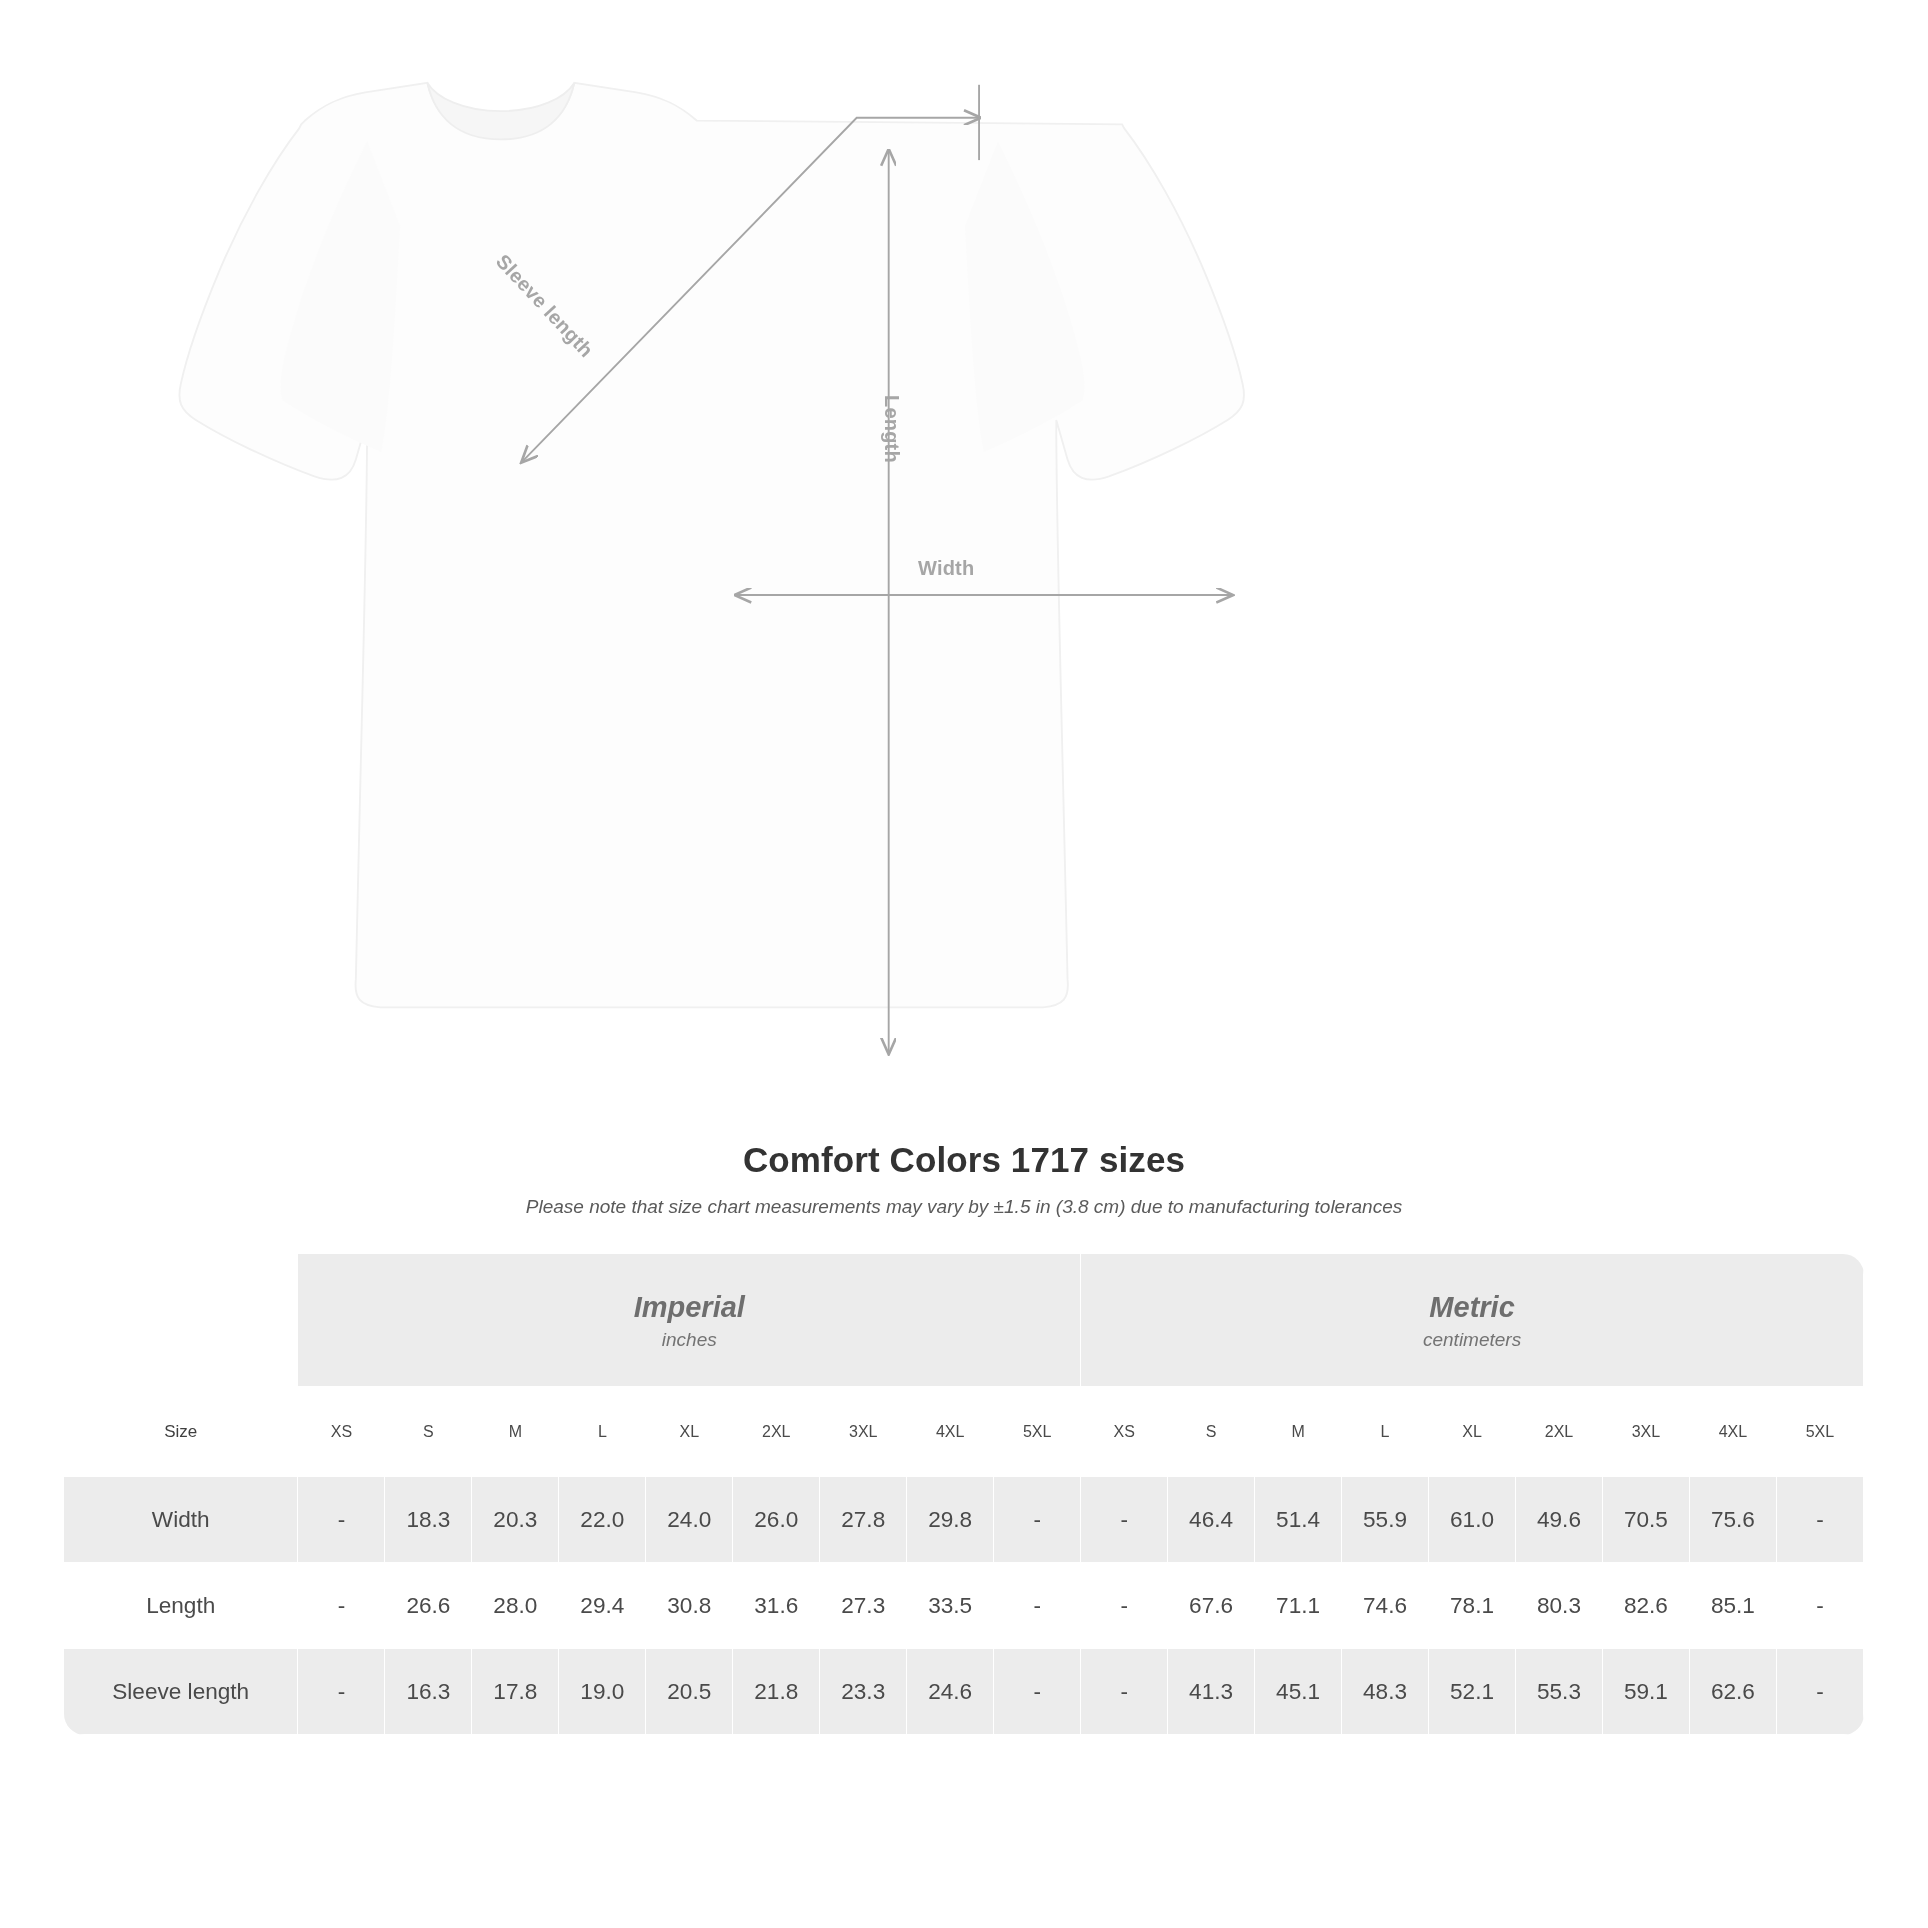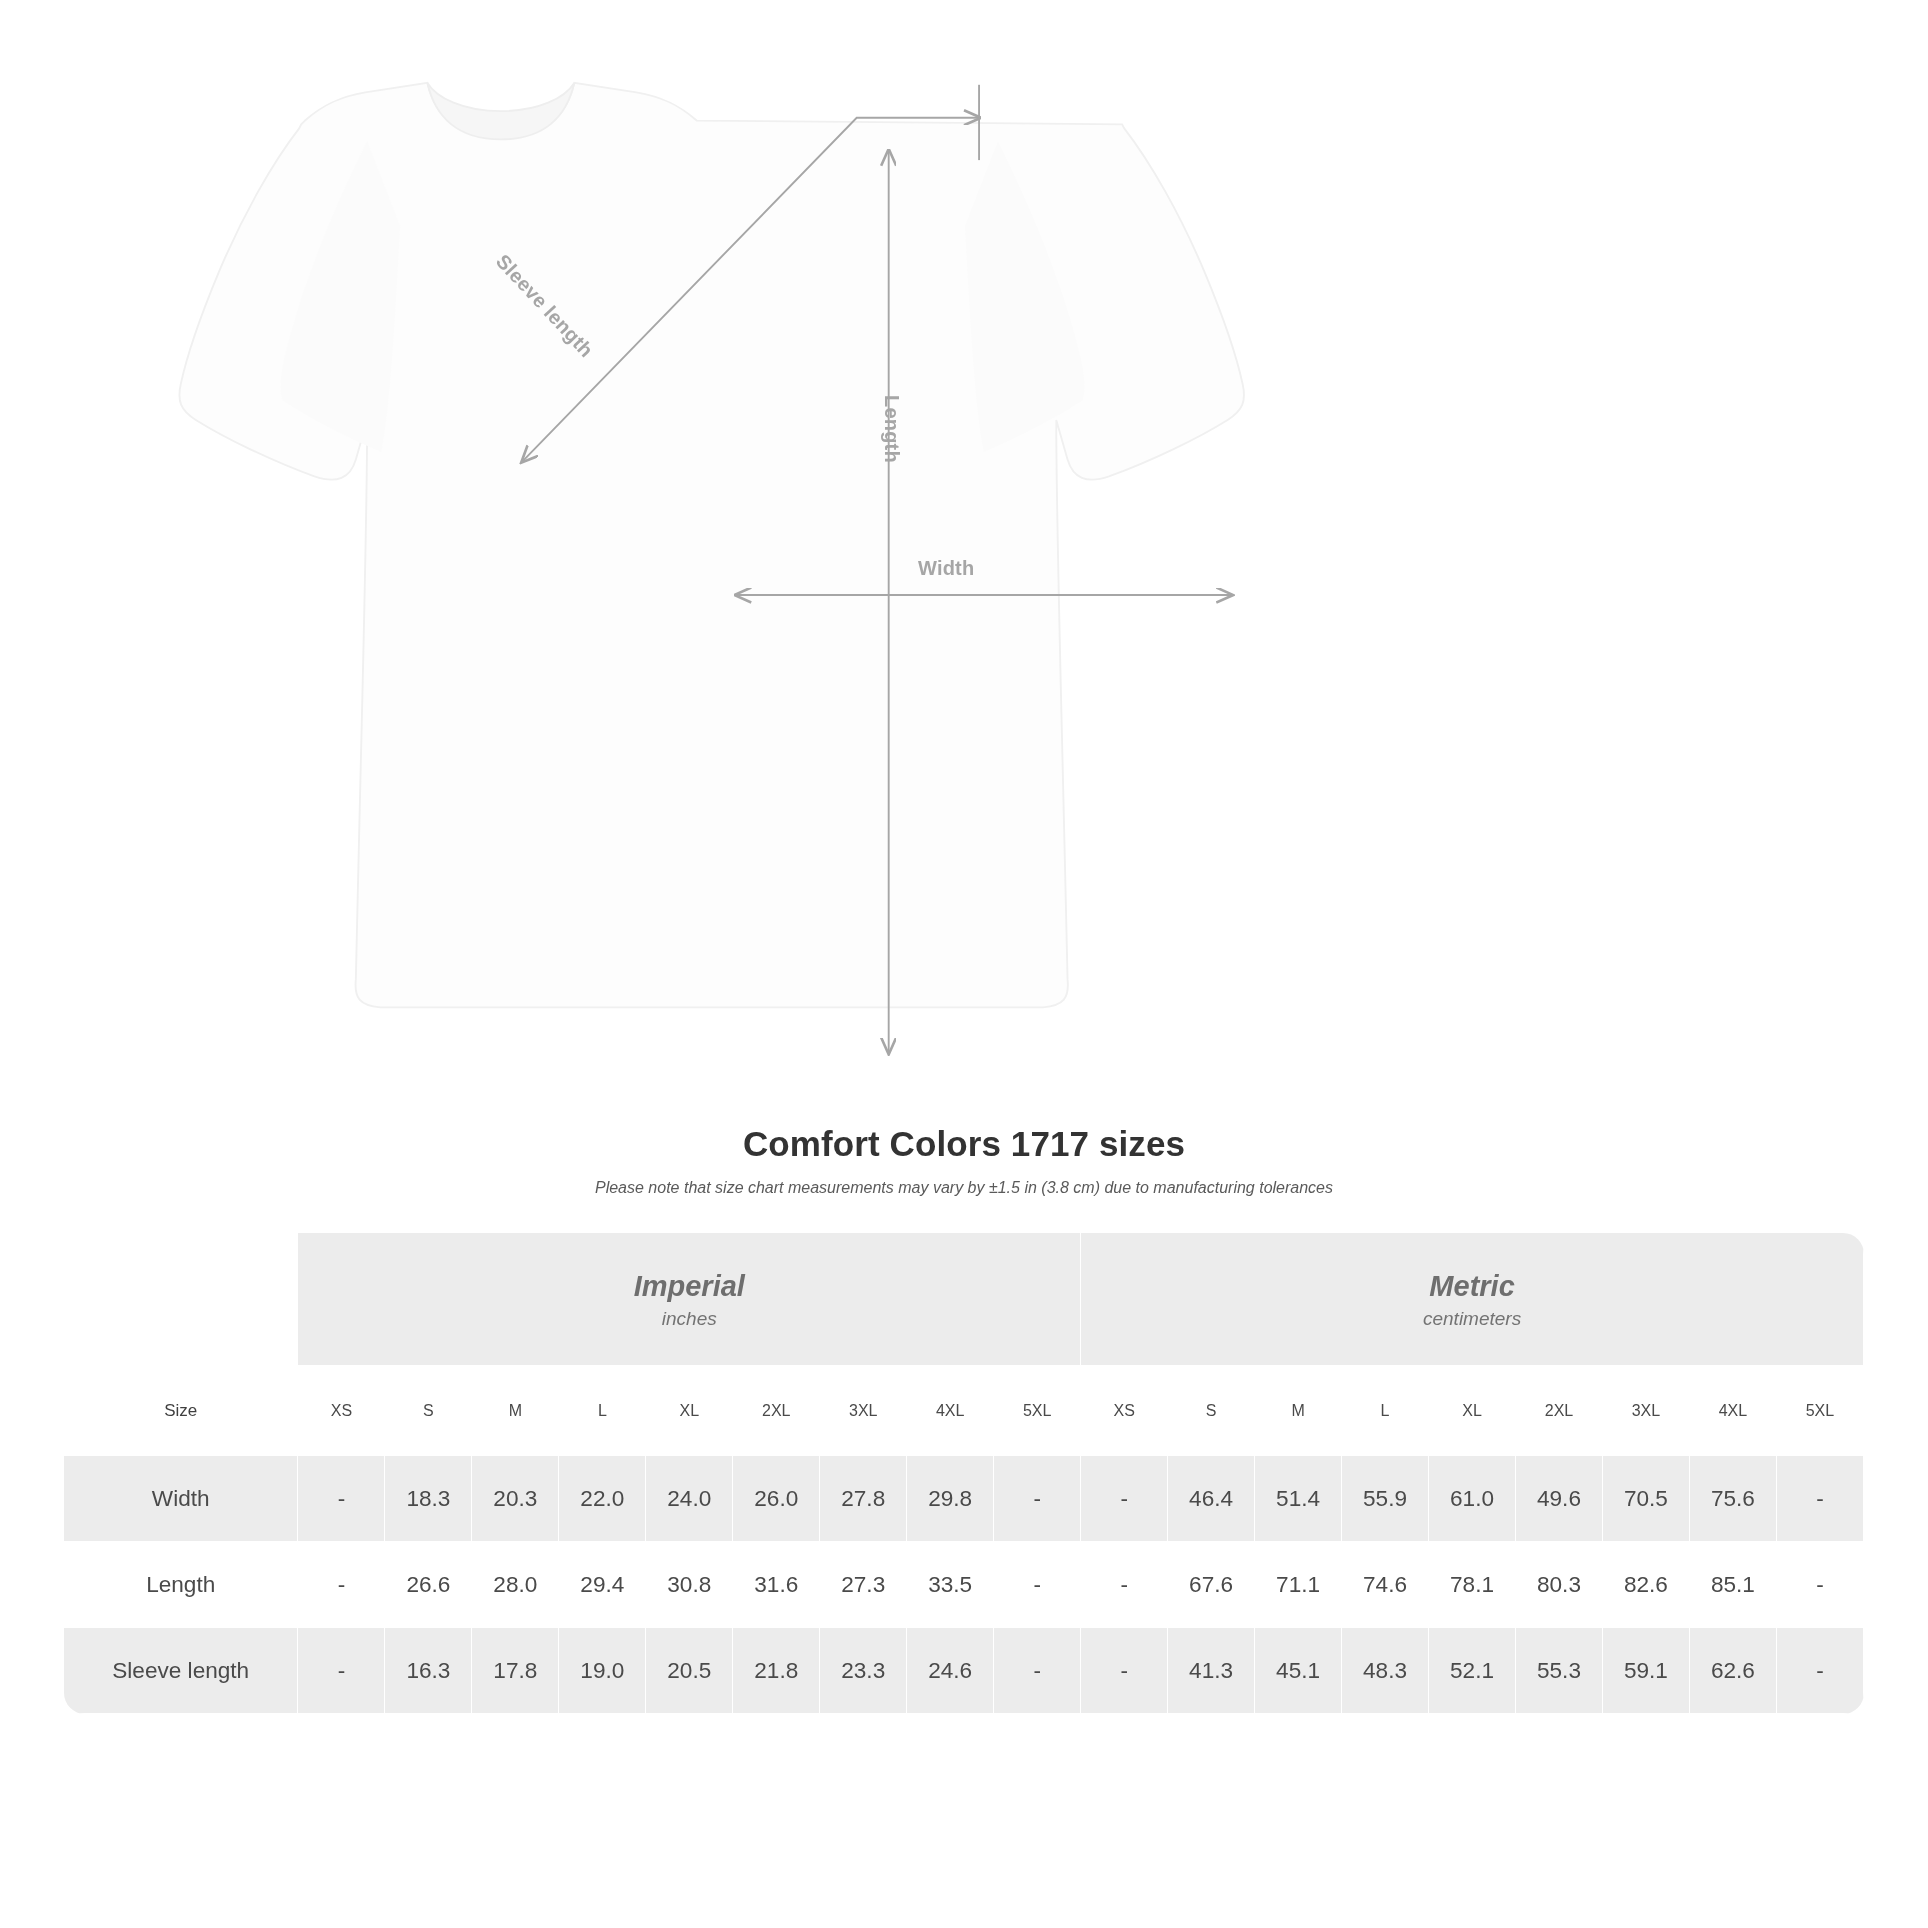--- a/index.html
+++ b/index.html
@@ -52,27 +52,27 @@
     transform-origin: left top;
     white-space: nowrap;
   }
 
   
   .title {
     text-align: center;
     font-size: 35px;
     font-weight: bold;
     color: #333333;
-    margin: 0;
+    margin: 16px;
     padding-top: 13px;
     letter-spacing: 0.1px;
   }
   .subtitle {
     text-align: center;
-    font-size: 16px;
+    font-size: 19px;
     font-style: italic;
     color: #5a5a5a;
     margin: 15px 0 0 0;
   }
 
   
   .table-wrap {
     margin: 36px 64px 0 64px;
     border-radius: 21px;
     overflow: hidden;

